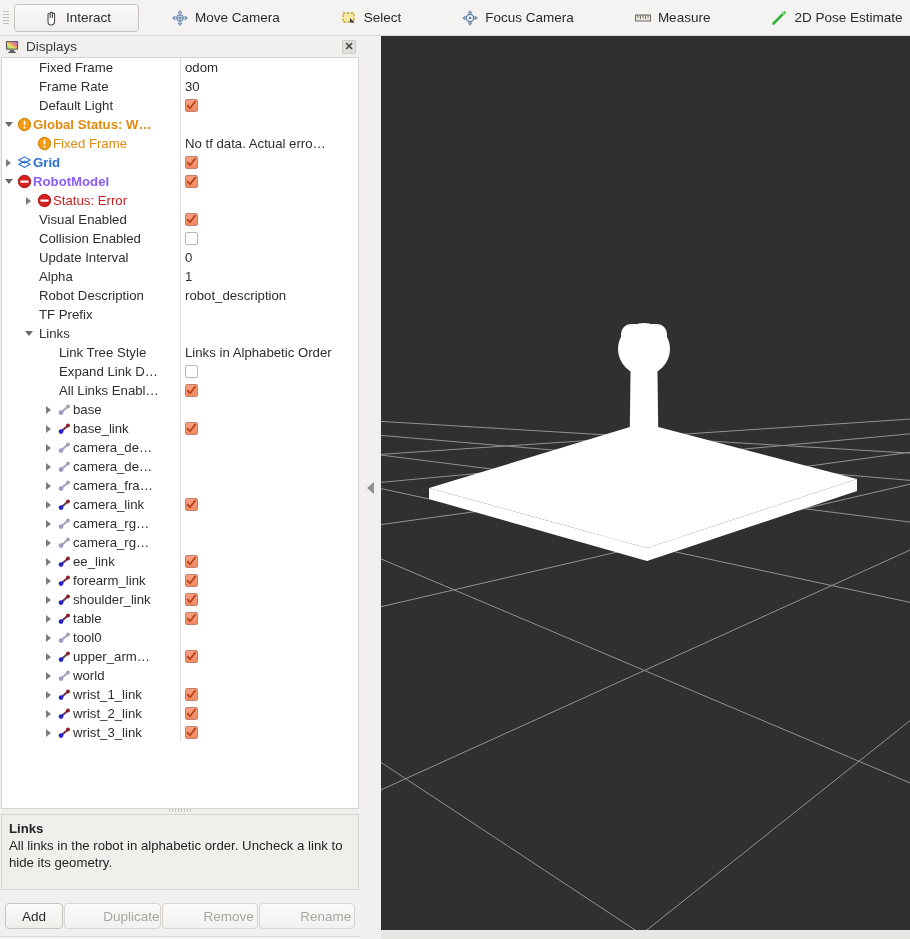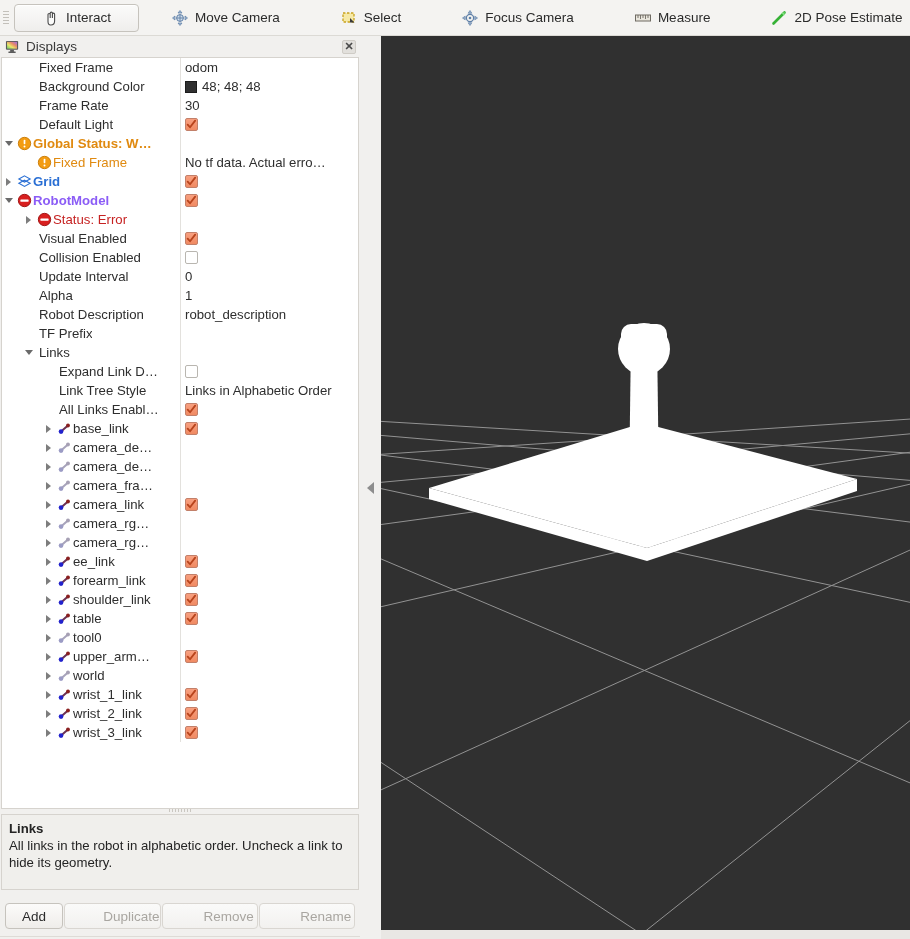--- a/index.html
+++ b/index.html
@@ -295,32 +295,20 @@
             </div>
             <div class="valcell">
               <span>odom</span>
             </div>
           </div>
           <div class="trow">
             <div class="namecell">
               <span style="width: 20px; flex: 0 0 20px; height: 19px; display: block;"></span>
               <span class="arrow"></span>
               <span class="ico" style="flex: 0 0 4px; width: 4px;"></span>
-              <span class="lbl c-plain">Background Color</span>
-            </div>
-            <div class="valcell">
-              <span class="swatch" style="background: rgb(48, 48, 48);"></span>
-              <span>48; 48; 48</span>
-            </div>
-          </div>
-          <div class="trow">
-            <div class="namecell">
-              <span style="width: 20px; flex: 0 0 20px; height: 19px; display: block;"></span>
-              <span class="arrow"></span>
-              <span class="ico" style="flex: 0 0 4px; width: 4px;"></span>
               <span class="lbl c-plain">Frame Rate</span>
             </div>
             <div class="valcell">
               <span>30</span>
             </div>
           </div>
           <div class="trow">
             <div class="namecell">
               <span style="width: 20px; flex: 0 0 20px; height: 19px; display: block;"></span>
               <span class="arrow"></span>
@@ -504,53 +492,71 @@
               <span class="lbl c-plain">Links</span>
             </div>
             <div class="valcell"></div>
           </div>
           <div class="trow">
             <div class="namecell">
               <span style="width: 20px; flex: 0 0 20px; height: 19px; display: block;"></span>
               <span style="width: 20px; flex: 0 0 20px; height: 19px; display: block;"></span>
               <span class="arrow"></span>
               <span class="ico" style="flex: 0 0 4px; width: 4px;"></span>
+              <span class="lbl c-plain">Link Tree Style</span>
+            </div>
+            <div class="valcell">
+              <span>Links in Alphabetic Order</span>
+            </div>
+          </div>
+          <div class="trow">
+            <div class="namecell">
+              <span style="width: 20px; flex: 0 0 20px; height: 19px; display: block;"></span>
+              <span style="width: 20px; flex: 0 0 20px; height: 19px; display: block;"></span>
+              <span class="arrow"></span>
+              <span class="ico" style="flex: 0 0 4px; width: 4px;"></span>
               <span class="lbl c-plain">Expand Link D…</span>
             </div>
             <div class="valcell">
               <div class="cbox off"></div>
             </div>
           </div>
           <div class="trow">
             <div class="namecell">
               <span style="width: 20px; flex: 0 0 20px; height: 19px; display: block;"></span>
               <span style="width: 20px; flex: 0 0 20px; height: 19px; display: block;"></span>
               <span class="arrow"></span>
               <span class="ico" style="flex: 0 0 4px; width: 4px;"></span>
-              <span class="lbl c-plain">Link Tree Style</span>
-            </div>
-            <div class="valcell">
-              <span>Links in Alphabetic Order</span>
-            </div>
-          </div>
-          <div class="trow">
-            <div class="namecell">
-              <span style="width: 20px; flex: 0 0 20px; height: 19px; display: block;"></span>
-              <span style="width: 20px; flex: 0 0 20px; height: 19px; display: block;"></span>
-              <span class="arrow"></span>
-              <span class="ico" style="flex: 0 0 4px; width: 4px;"></span>
               <span class="lbl c-plain">All Links Enabl…</span>
             </div>
             <div class="valcell">
               <div class="cbox">
                 <svg width="11" height="11" viewBox="0 0 12 12">
                   <path d="M1.8 6.2 L4.4 9 L10 1.8" fill="none" stroke="#b8441c" stroke-width="2" stroke-linecap="round" stroke-linejoin="round"></path>
                 </svg>
               </div>
             </div>
+          </div>
+          <div class="trow">
+            <div class="namecell">
+              <span style="width: 20px; flex: 0 0 20px; height: 19px; display: block;"></span>
+              <span style="width: 20px; flex: 0 0 20px; height: 19px; display: block;"></span>
+              <span class="arrow right">
+                <i></i>
+              </span>
+              <span class="ico">
+                <svg width="15" height="15" viewBox="0 0 16 16">
+                  <line x1="4" y1="11.5" x2="12" y2="4.5" stroke="#a8a4bb" stroke-width="2.2" stroke-linecap="round"></line>
+                  <circle cx="4.3" cy="11.3" r="2.5" fill="#9b9bc4"></circle>
+                  <circle cx="11.7" cy="4.7" r="2.1" fill="#a6a0b4"></circle>
+                </svg>
+              </span>
+              <span class="lbl c-plain">base</span>
+            </div>
+            <div class="valcell"></div>
           </div>
           <div class="trow">
             <div class="namecell">
               <span style="width: 20px; flex: 0 0 20px; height: 19px; display: block;"></span>
               <span style="width: 20px; flex: 0 0 20px; height: 19px; display: block;"></span>
               <span class="arrow right">
                 <i></i>
               </span>
               <span class="ico">
                 <svg width="15" height="15" viewBox="0 0 16 16">

